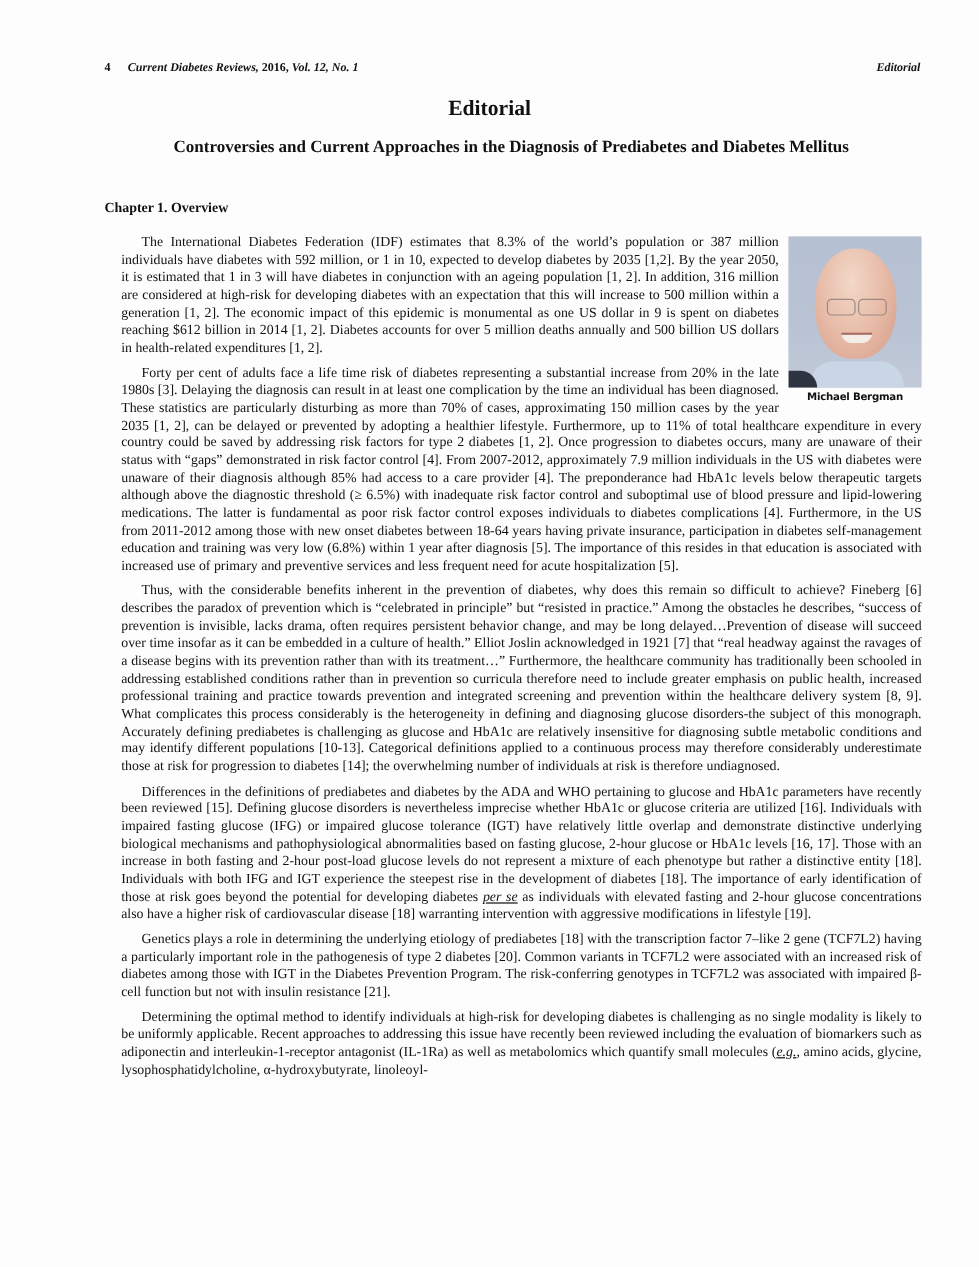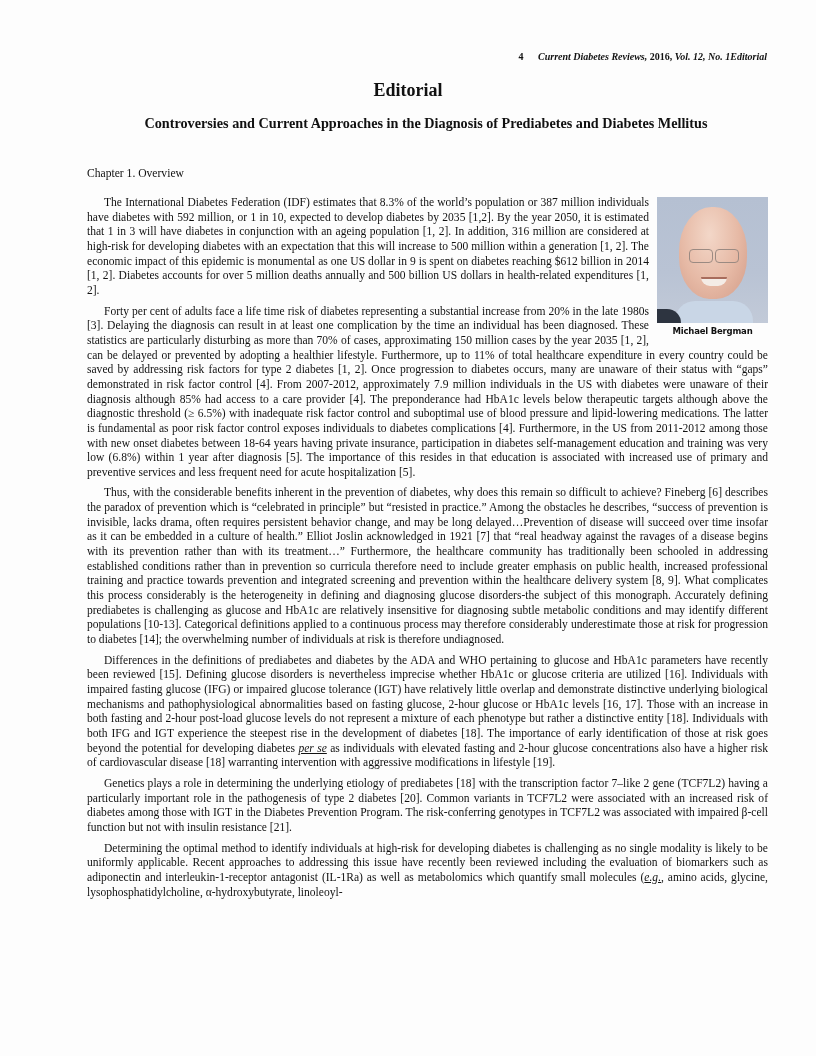--- a/index.html
+++ b/index.html
@@ -3,41 +3,41 @@
   <meta charset="utf-8">
   <style>
     html, body { margin: 0; padding: 0; background: #fdfdfd; }
     body {
       width: 816px; height: 1056px; position: relative; overflow: hidden;
       font-family: "Liberation Serif", "DejaVu Serif", serif;
       color: #111;
     }
     .running-head {
       position: absolute; left: 87px; top: 51px; width: 680px;
-      font-size: 10px; font-weight: bold; display: flex; justify-content: flex-end;
+      font-size: 10px; font-weight: bold; display: flex; justify-content: space-between;
     }
     .running-head .left span.num { margin-right: 12px; font-style: normal; }
     .running-head .journal { font-style: italic; }
     .running-head .right { font-style: italic; }
     .title {
       position: absolute; left: 0; width: 816px; top: 80px; text-align: center;
       font-size: 18px; font-weight: bold;
     }
     .subtitle {
       position: absolute; left: 0; width: 852px; top: 115px; text-align: center;
       font-size: 14.2px; font-weight: bold;
     }
     .chapter {
-      position: absolute; left: 87px; top: 167px; font-size: 11.6px; font-weight: normal;
+      position: absolute; left: 87px; top: 167px; font-size: 11.6px; font-weight: bold;
     }
     .body-text {
       position: absolute; left: 87px; top: 195px; width: 681px;
       font-size: 11.55px; line-height: 14.65px; text-align: justify;
     }
-    .body-text p { margin: 0 0 6px 0; text-indent: 17px; }
+    .body-text p { margin: 0 0 6px 14px; text-indent: 17px; }
     .author-fig {
       float: right; width: 111px; margin: 2px 0 4px 8px; text-align: center;
     }
     .portrait {
       width: 111px; height: 126px; position: relative; overflow: hidden;
       background: linear-gradient(180deg, #b5c0d2 0%, #b9c3d4 60%, #c2cad8 100%);
     }
     .portrait .head {
       position: absolute; left: 22px; top: 10px; width: 68px; height: 92px;
       border-radius: 48% 48% 45% 45%;

